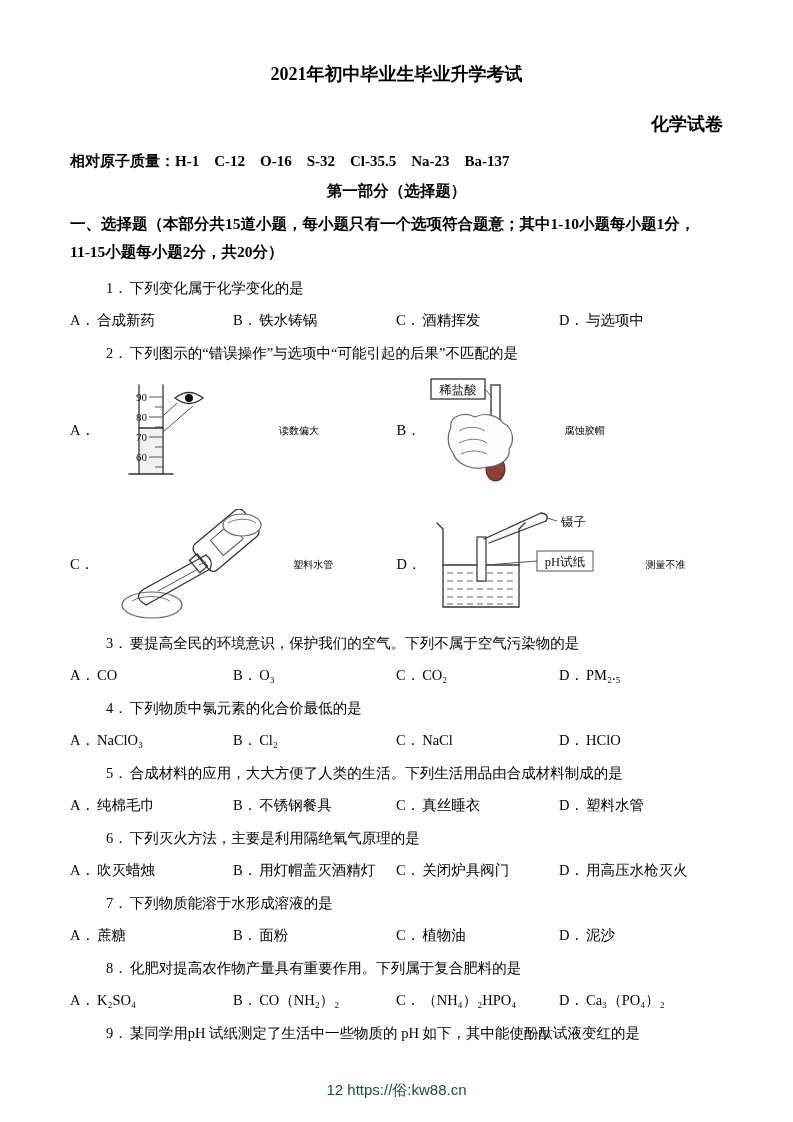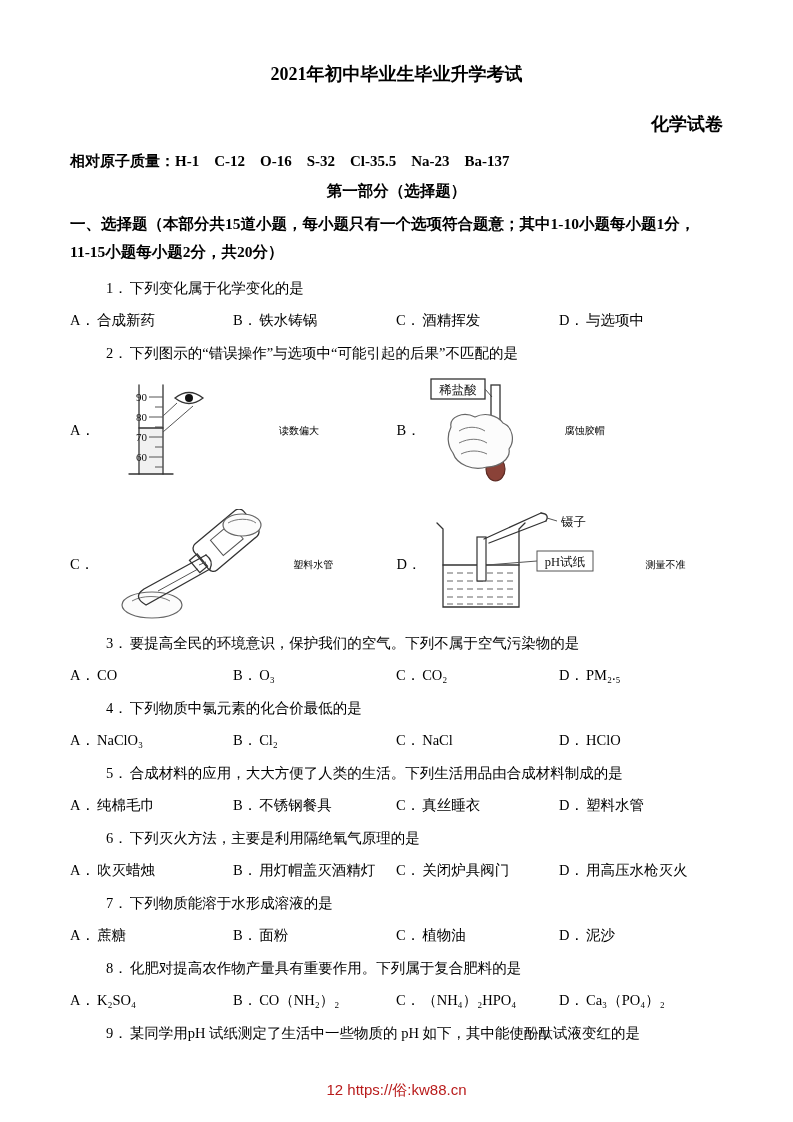--- a/index.html
+++ b/index.html
@@ -24,21 +24,21 @@
   .fig-cell { display:flex; align-items:center; gap:6px; }
   .fig-caption { font-size:10px; }
   svg .ln { stroke:#333; stroke-width:1.3; fill:none; stroke-linecap:round; }
   svg .thin { stroke:#555; stroke-width:1; fill:none; }
   svg .hatch { stroke:#666; stroke-width:1; fill:none; stroke-dasharray:6 4; }
   svg .hand { fill:#fcfcfc; stroke:#666; stroke-width:1.2; }
   svg .handline { fill:none; stroke:#777; stroke-width:1; }
   svg text { fill:#111; }
   .footer {
     position:absolute; bottom:22px; left:0; width:100%; text-align:center;
-    color:#b91c1c; font-size:15px; font-family:"Liberation Sans","DejaVu Sans",sans-serif;
+    color:#14532d; font-size:15px; font-family:"Liberation Sans","DejaVu Sans",sans-serif;
   }
 </style>
 </head>
 <body>
 
 <div class="page">
 
   <div class="title">2021年初中毕业生毕业升学考试</div>
   <div class="subtitle">化学试卷</div>
   <div class="atomic">相对原子质量：H-1    C-12    O-16    S-32    Cl-35.5    Na-23    Ba-137</div>

